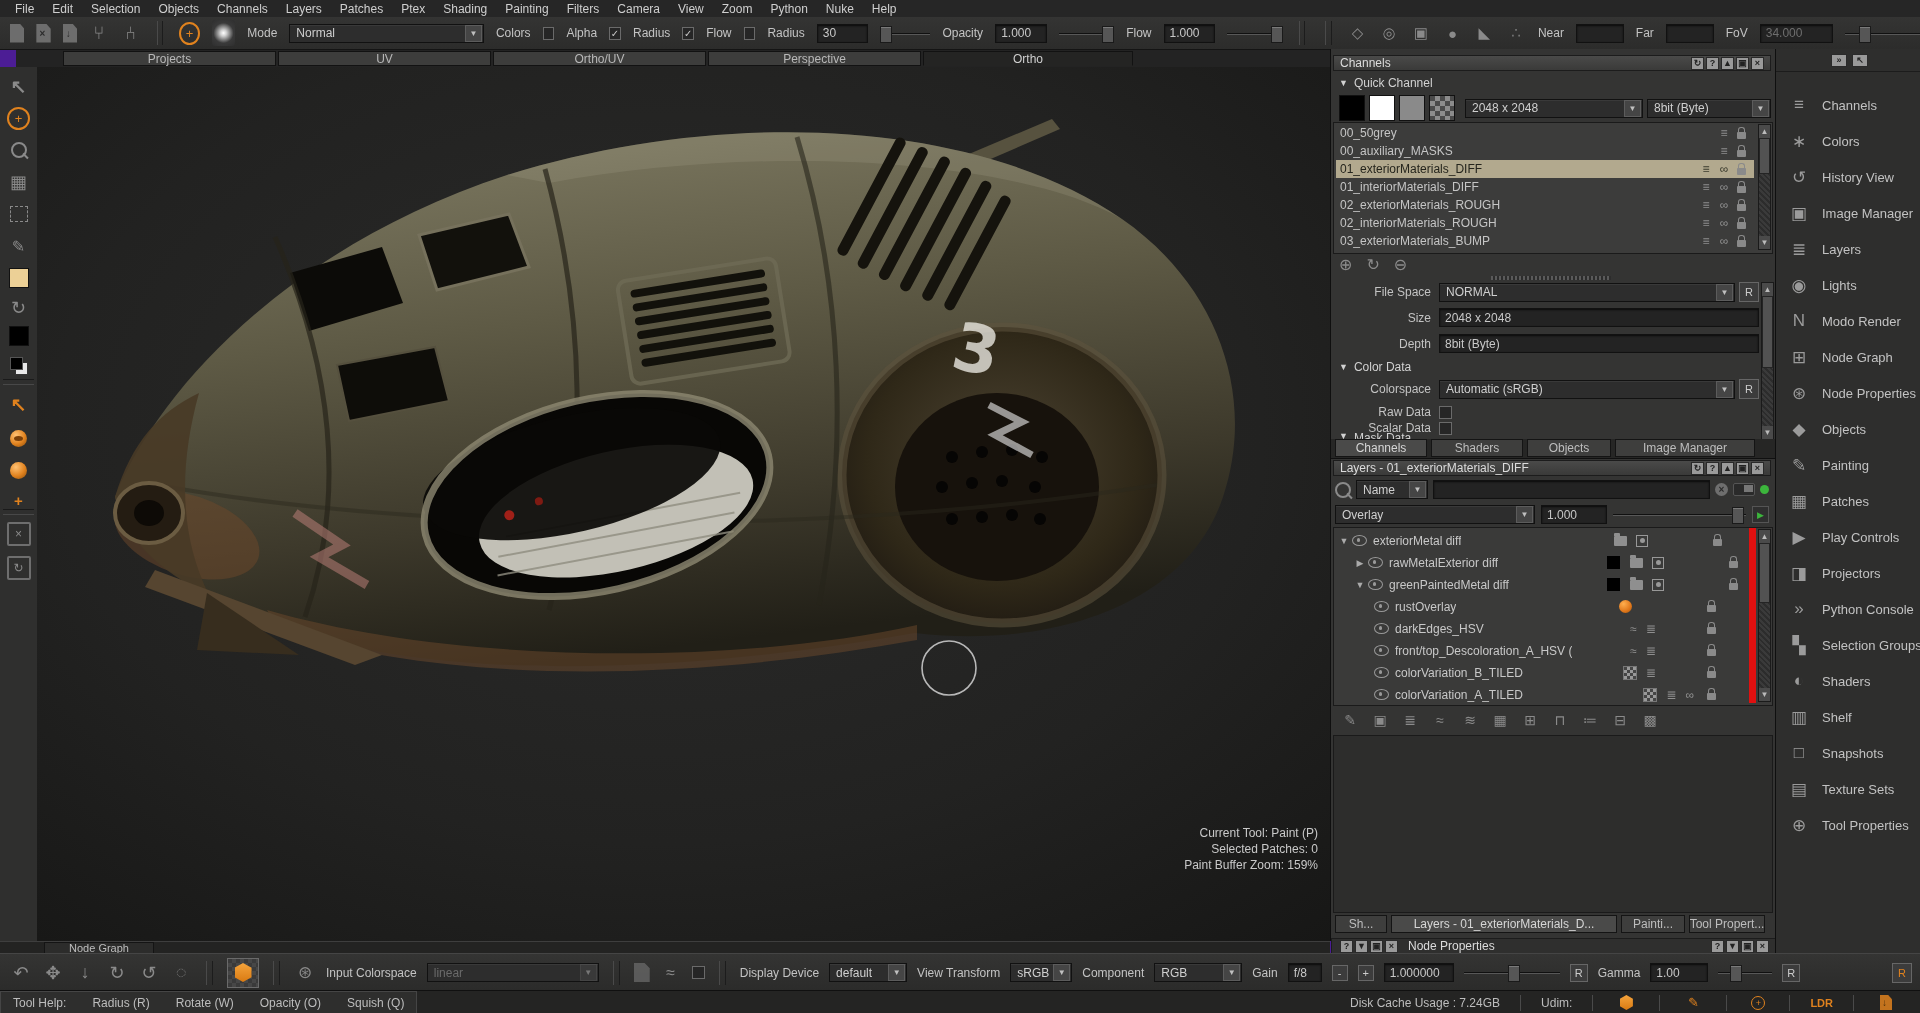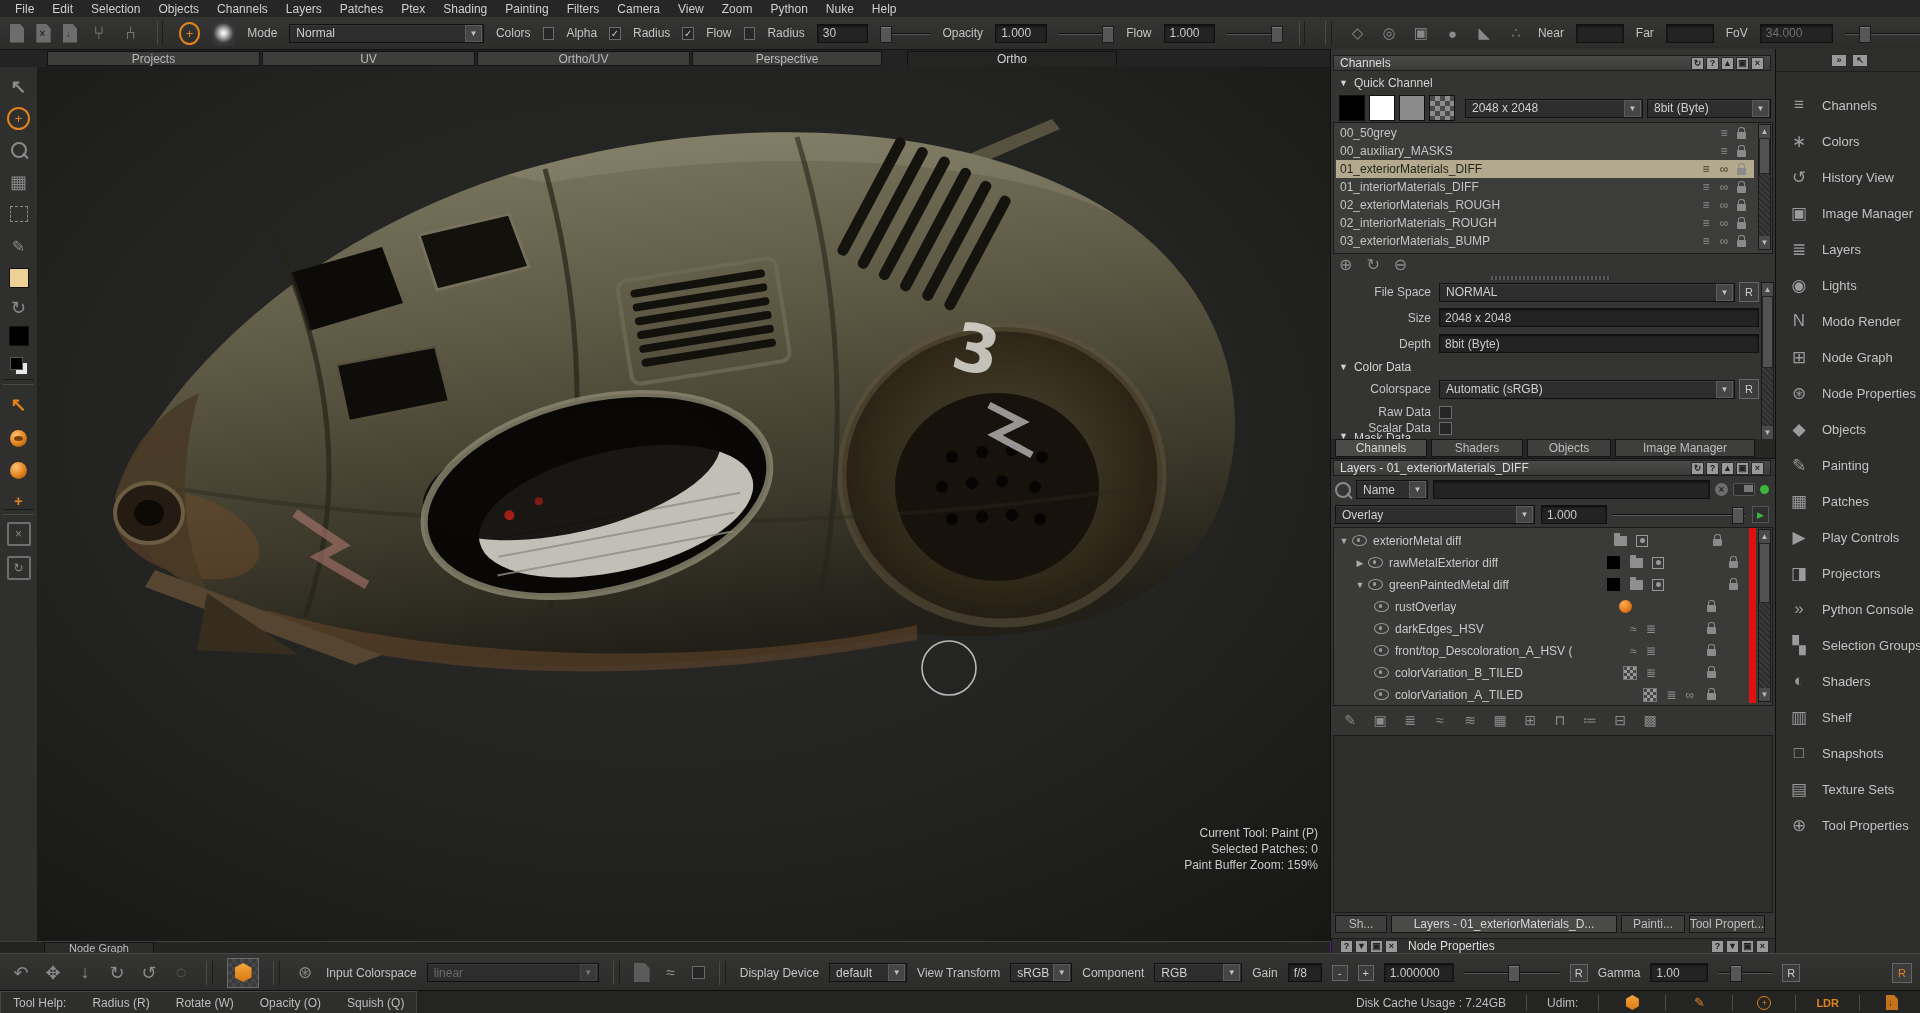--- a/index.html
+++ b/index.html
@@ -19,21 +19,21 @@
   .field{background:#232323;border:1px solid #111;box-shadow:inset 0 1px 2px rgba(0,0,0,.7);color:#c8c8c8;height:19px;box-sizing:border-box;display:flex;align-items:center;padding:0 5px;white-space:nowrap;}
   .dd{background:#2d2d2d;border:1px solid #111;box-shadow:inset 0 1px 0 rgba(255,255,255,.06);height:19px;box-sizing:border-box;display:flex;align-items:center;padding:0 0 0 6px;white-space:nowrap;color:#cfcfcf;}
   .ddarrow{margin-left:auto;width:15px;height:15px;background:#454545;border:1px solid #5c5c5c;display:flex;align-items:center;justify-content:center;font-size:8px;color:#c0c0c0;margin-right:1px;}
   .cb{width:13px;height:13px;background:#262626;border:1px solid #6a6a6a;box-sizing:border-box;display:inline-flex;align-items:center;justify-content:center;font-size:10px;color:#c8c8c8;}
   .slider{position:relative;height:19px;}
   .groove{position:absolute;left:0;right:0;top:9px;height:1px;background:#101010;border-bottom:1px solid #585858;}
   .handle{position:absolute;top:2px;width:10px;height:15px;background:#565656;border:1px solid #1a1a1a;box-shadow:inset 0 1px 0 #7a7a7a;}
   .rbtn{width:18px;height:18px;background:#3c3c3c;border:1px solid #666;color:#ccc;font-size:11px;display:flex;align-items:center;justify-content:center;}
   .ticon{color:#8a8a8a;font-size:15px;display:flex;align-items:center;justify-content:center;width:22px;}
   
-  #tabrow{left:0;top:50px;width:1330px;height:17px;background:#232323;border-bottom:1px solid #101010;}
+  #tabrow{left:16px;top:50px;width:1330px;height:17px;background:#232323;border-bottom:1px solid #101010;}
   .vtab{position:absolute;top:1px;height:15px;background:#3d3d3c;border:1px solid #121212;color:#b8b8b8;display:flex;align-items:center;justify-content:center;font-size:12px;box-sizing:border-box;}
   .vtab.active{background:#242423;border-bottom-color:#242423;color:#cfcfcf;}
   
   #lefttools{left:0;top:67px;width:37px;height:878px;background:#2f2f2e;border-right:1px solid #191919;}
   .ltool{position:absolute;left:0;width:37px;height:30px;display:flex;align-items:center;justify-content:center;color:#8a8a8a;font-size:17px;}
   .swatch{width:18px;height:18px;border:1px solid #111;}
   .hsep{position:absolute;left:3px;width:31px;height:4px;border-top:1px solid #1a1a1a;border-bottom:1px solid #484848;}
   .orangecirc{width:19px;height:19px;border:2px solid #e0821e;border-radius:50%;color:#e0821e;font-size:13px;display:flex;align-items:center;justify-content:center;}
   .oball{width:17px;height:17px;border-radius:50%;background:radial-gradient(circle at 35% 30%,#ffc173,#e0821e 55%,#8a4d0e);}
   .boxico{width:20px;height:20px;border:2px solid #6e6e6e;border-radius:2px;color:#8a8a8a;font-size:12px;display:flex;align-items:center;justify-content:center;}
@@ -185,21 +185,21 @@
   <div id="tabrow" class="abs">
     <div class="vtab" style="left:47px;width:213px">
         <span>Projects</span>
       </div>
     <div class="vtab" style="left:262px;width:213px">
         <span>UV</span>
       </div>
     <div class="vtab" style="left:477px;width:213px">
         <span>Ortho/UV</span>
       </div>
-    <div class="vtab" style="left:692px;width:190px">
+    <div class="vtab" style="left:692px;width:213px">
         <span>Perspective</span>
       </div>
     <div class="vtab active" style="left:907px;width:210px">
         <span>Ortho</span>
       </div>
   </div>
 
   <div id="lefttools" class="abs">
     <div class="ltool" style="top:4px;font-size:19px;font-weight:bold">↖</div>
     <div class="ltool" style="top:36px">
@@ -841,21 +841,21 @@
   </div>
 
   <div id="statusbar" class="abs">
     <div class="f" style="background:#2e2e2d;border:1px solid #454545;height:21px;padding:0 12px;gap:26px;margin-left:0">
       <span>Tool Help:</span>
       <span>Radius (R)</span>
       <span>Rotate (W)</span>
       <span>Opacity (O)</span>
       <span>Squish (Q)</span>
     </div>
-    <div class="f" style="margin-left:auto;gap:12px;padding-right:16px">
+    <div class="f" style="margin-left:auto;gap:12px;padding-right:22px">
       <span>Disk Cache Usage : 7.24GB</span>
       <span class="statusdiv"></span>
       <span>Udim:</span>
       <span class="statusdiv"></span>
       <span class="oico" style="width:26px">
           <span class="hexico" style="width:13px;height:15px"></span>
         </span>
       <span class="statusdiv"></span>
       <span class="oico" style="width:26px;font-size:13px">✎</span>
       <span class="statusdiv"></span>

